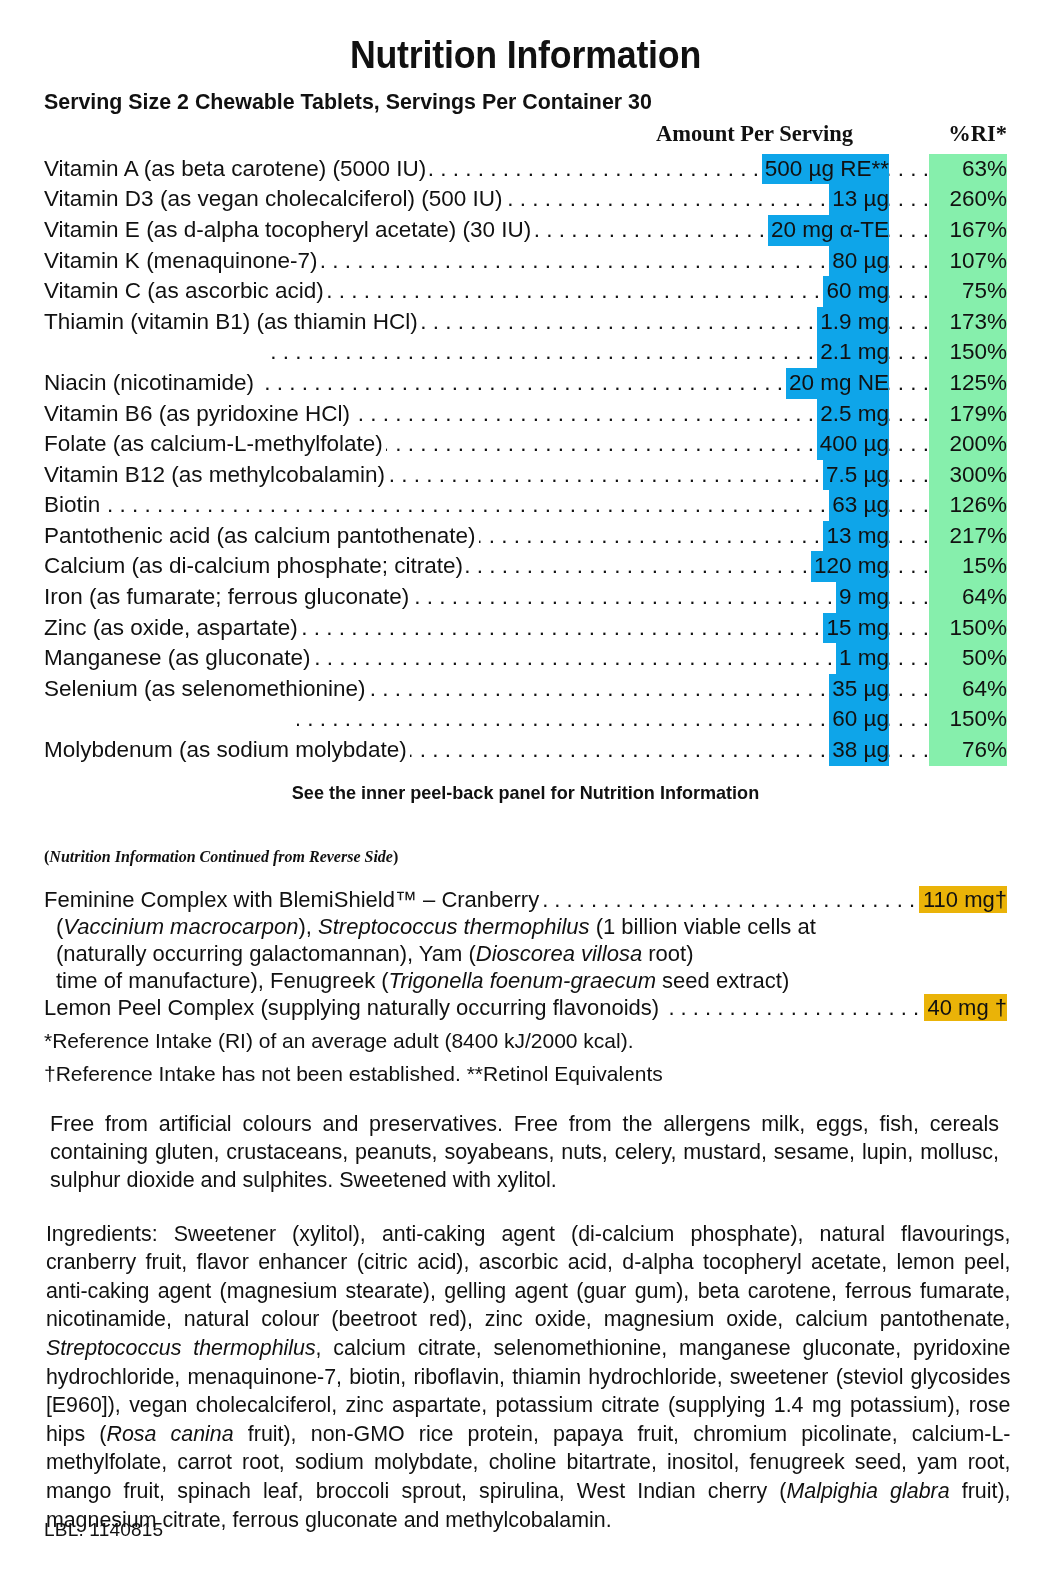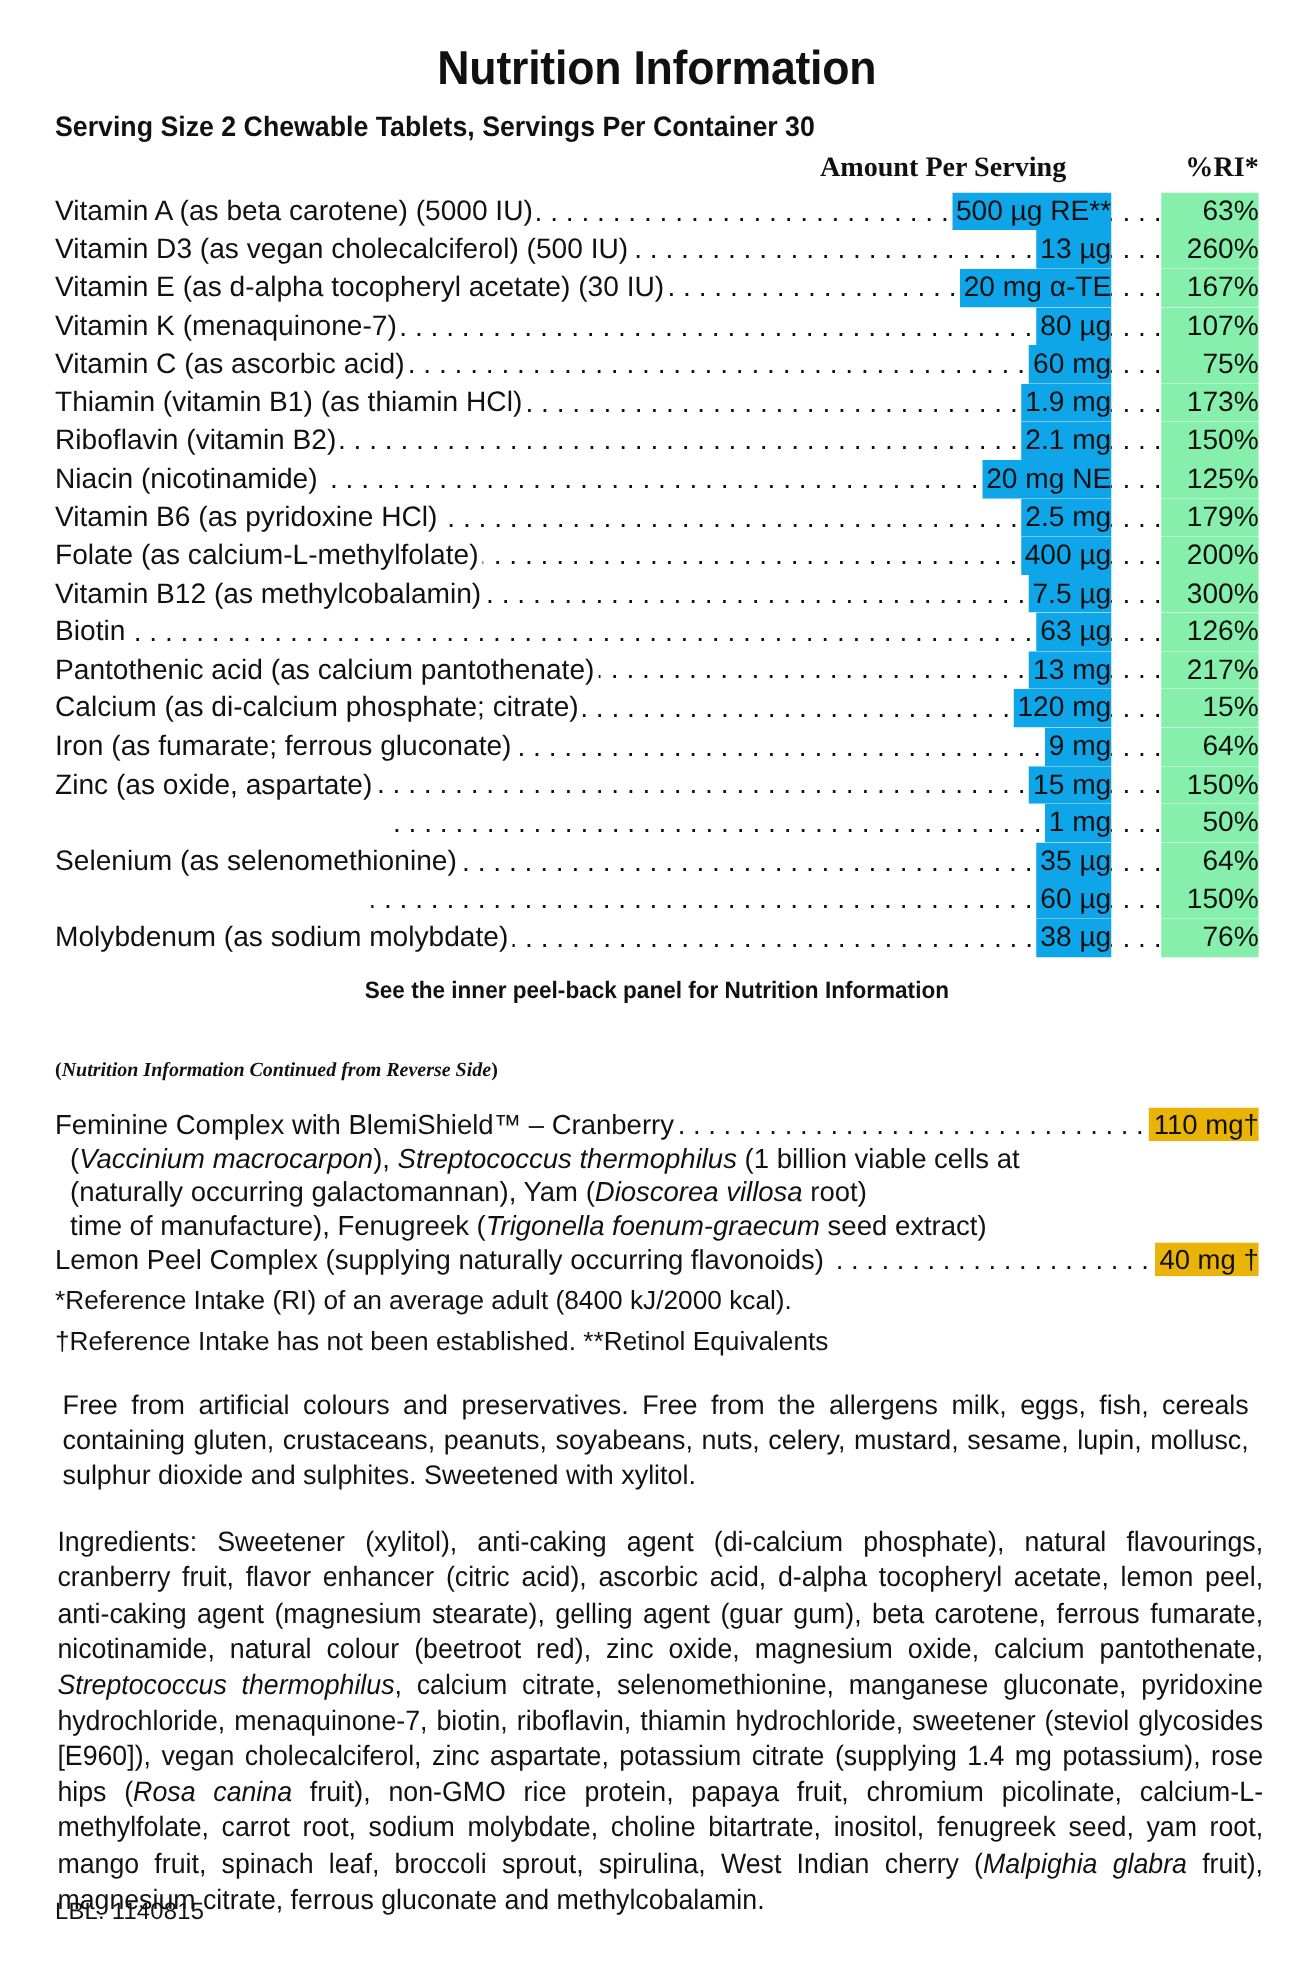--- a/index.html
+++ b/index.html
@@ -253,21 +253,20 @@
         <span class="pct">75%</span>
       </div>
       <div class="nrow">
         <span class="name">Thiamin (vitamin B1) (as thiamin HCl)</span>
         <span class="dots-a" style="left: 377px; width: 393px;">. . . . . . . . . . . . . . . . . . . . . . . . . . . . . . . . . . . . . . . . . . . </span>
         <span class="amount">1.9 mg</span>
         <span class="dots-b">. . . . . . . . .</span>
         <span class="pct">173%</span>
       </div>
       <div class="nrow">
-        <span class="name">Riboflavin (vitamin B2)</span>
         <span class="dots-a" style="left: 228px; width: 542px;">. . . . . . . . . . . . . . . . . . . . . . . . . . . . . . . . . . . . . . . . . . . . . . . . . . . . . . . . . . . . </span>
         <span class="amount">2.1 mg</span>
         <span class="dots-b">. . . . . . . . .</span>
         <span class="pct">150%</span>
       </div>
       <div class="nrow">
         <span class="name">Niacin (nicotinamide)</span>
         <span class="dots-a" style="left: 213px; width: 526px;">. . . . . . . . . . . . . . . . . . . . . . . . . . . . . . . . . . . . . . . . . . . . . . . . . . . . . . . . . . </span>
         <span class="amount">20 mg NE</span>
         <span class="dots-b">. . . . . . . . .</span>
@@ -323,20 +322,21 @@
         <span class="pct">64%</span>
       </div>
       <div class="nrow">
         <span class="name">Zinc (as oxide, aspartate)</span>
         <span class="dots-a" style="left: 257px; width: 519px;">. . . . . . . . . . . . . . . . . . . . . . . . . . . . . . . . . . . . . . . . . . . . . . . . . . . . . . . . . </span>
         <span class="amount">15 mg</span>
         <span class="dots-b">. . . . . . . . .</span>
         <span class="pct">150%</span>
       </div>
       <div class="nrow">
+        <span class="name">Manganese (as gluconate)</span>
         <span class="dots-a" style="left: 269px; width: 520px;">. . . . . . . . . . . . . . . . . . . . . . . . . . . . . . . . . . . . . . . . . . . . . . . . . . . . . . . . . </span>
         <span class="amount">1 mg</span>
         <span class="dots-b">. . . . . . . . .</span>
         <span class="pct">50%</span>
       </div>
       <div class="nrow">
         <span class="name">Selenium (as selenomethionine)</span>
         <span class="dots-a" style="left: 324px; width: 458px;">. . . . . . . . . . . . . . . . . . . . . . . . . . . . . . . . . . . . . . . . . . . . . . . . . . </span>
         <span class="amount">35 µg</span>
         <span class="dots-b">. . . . . . . . .</span>

